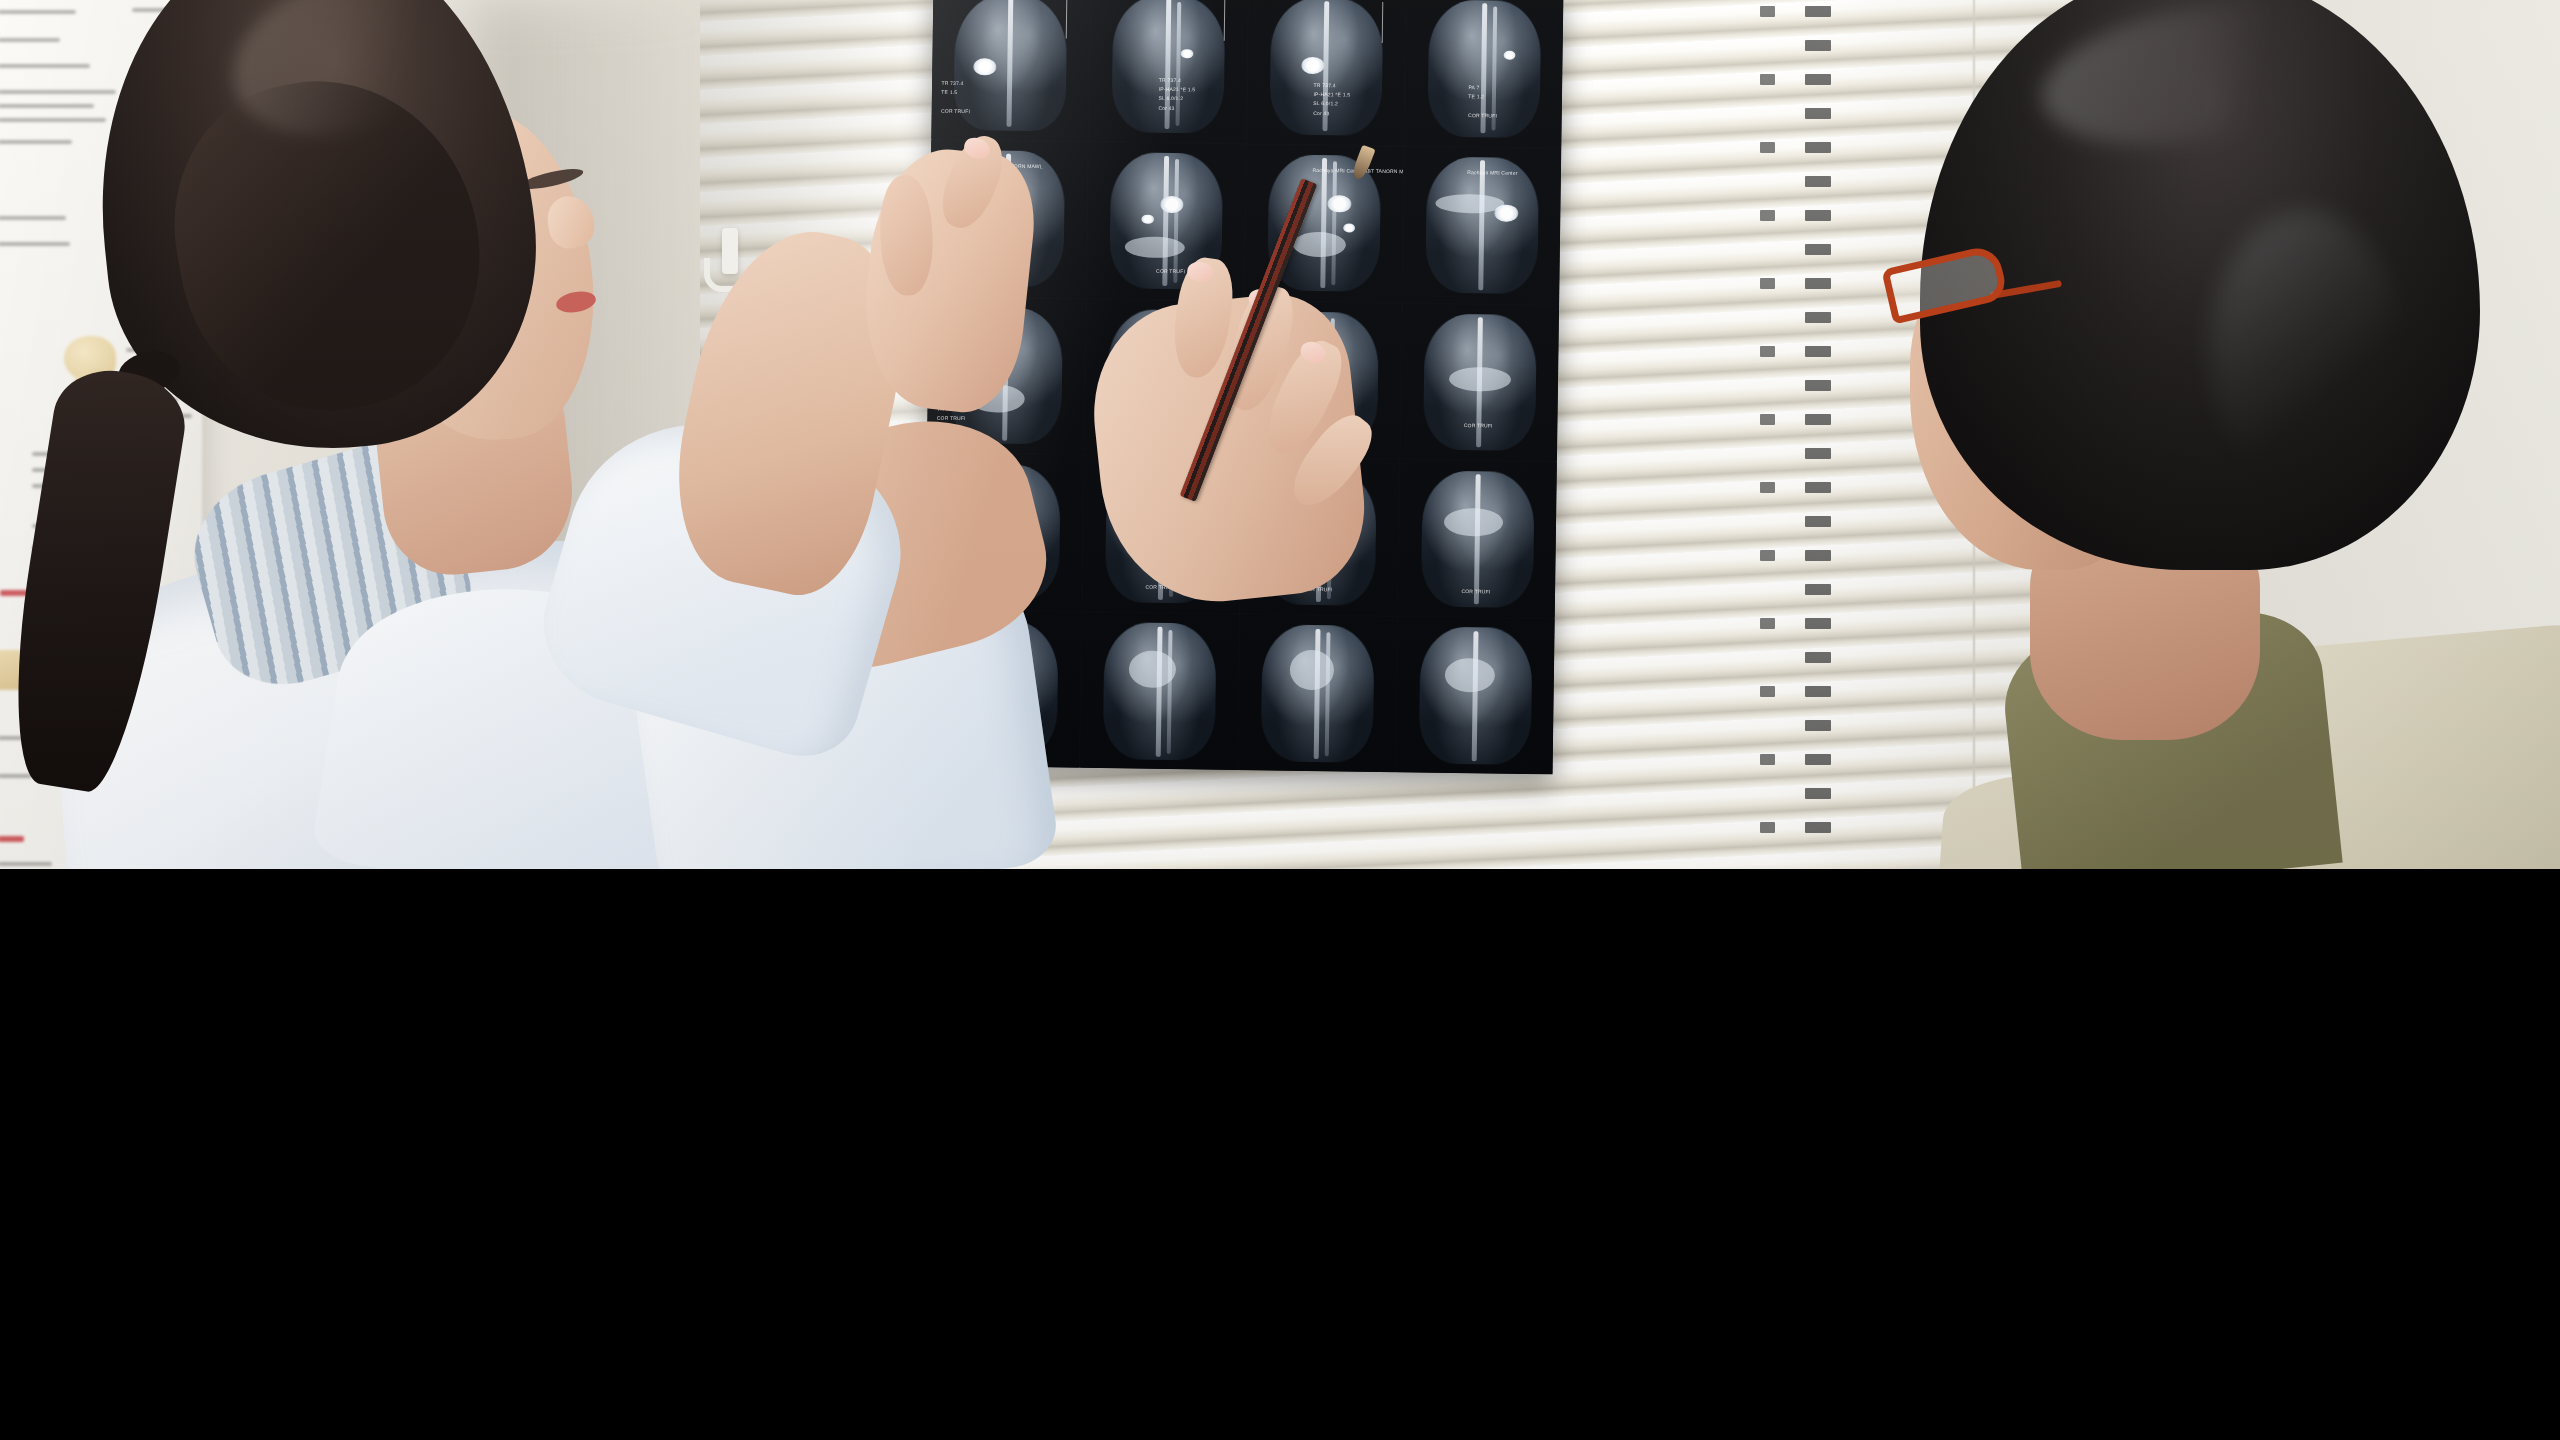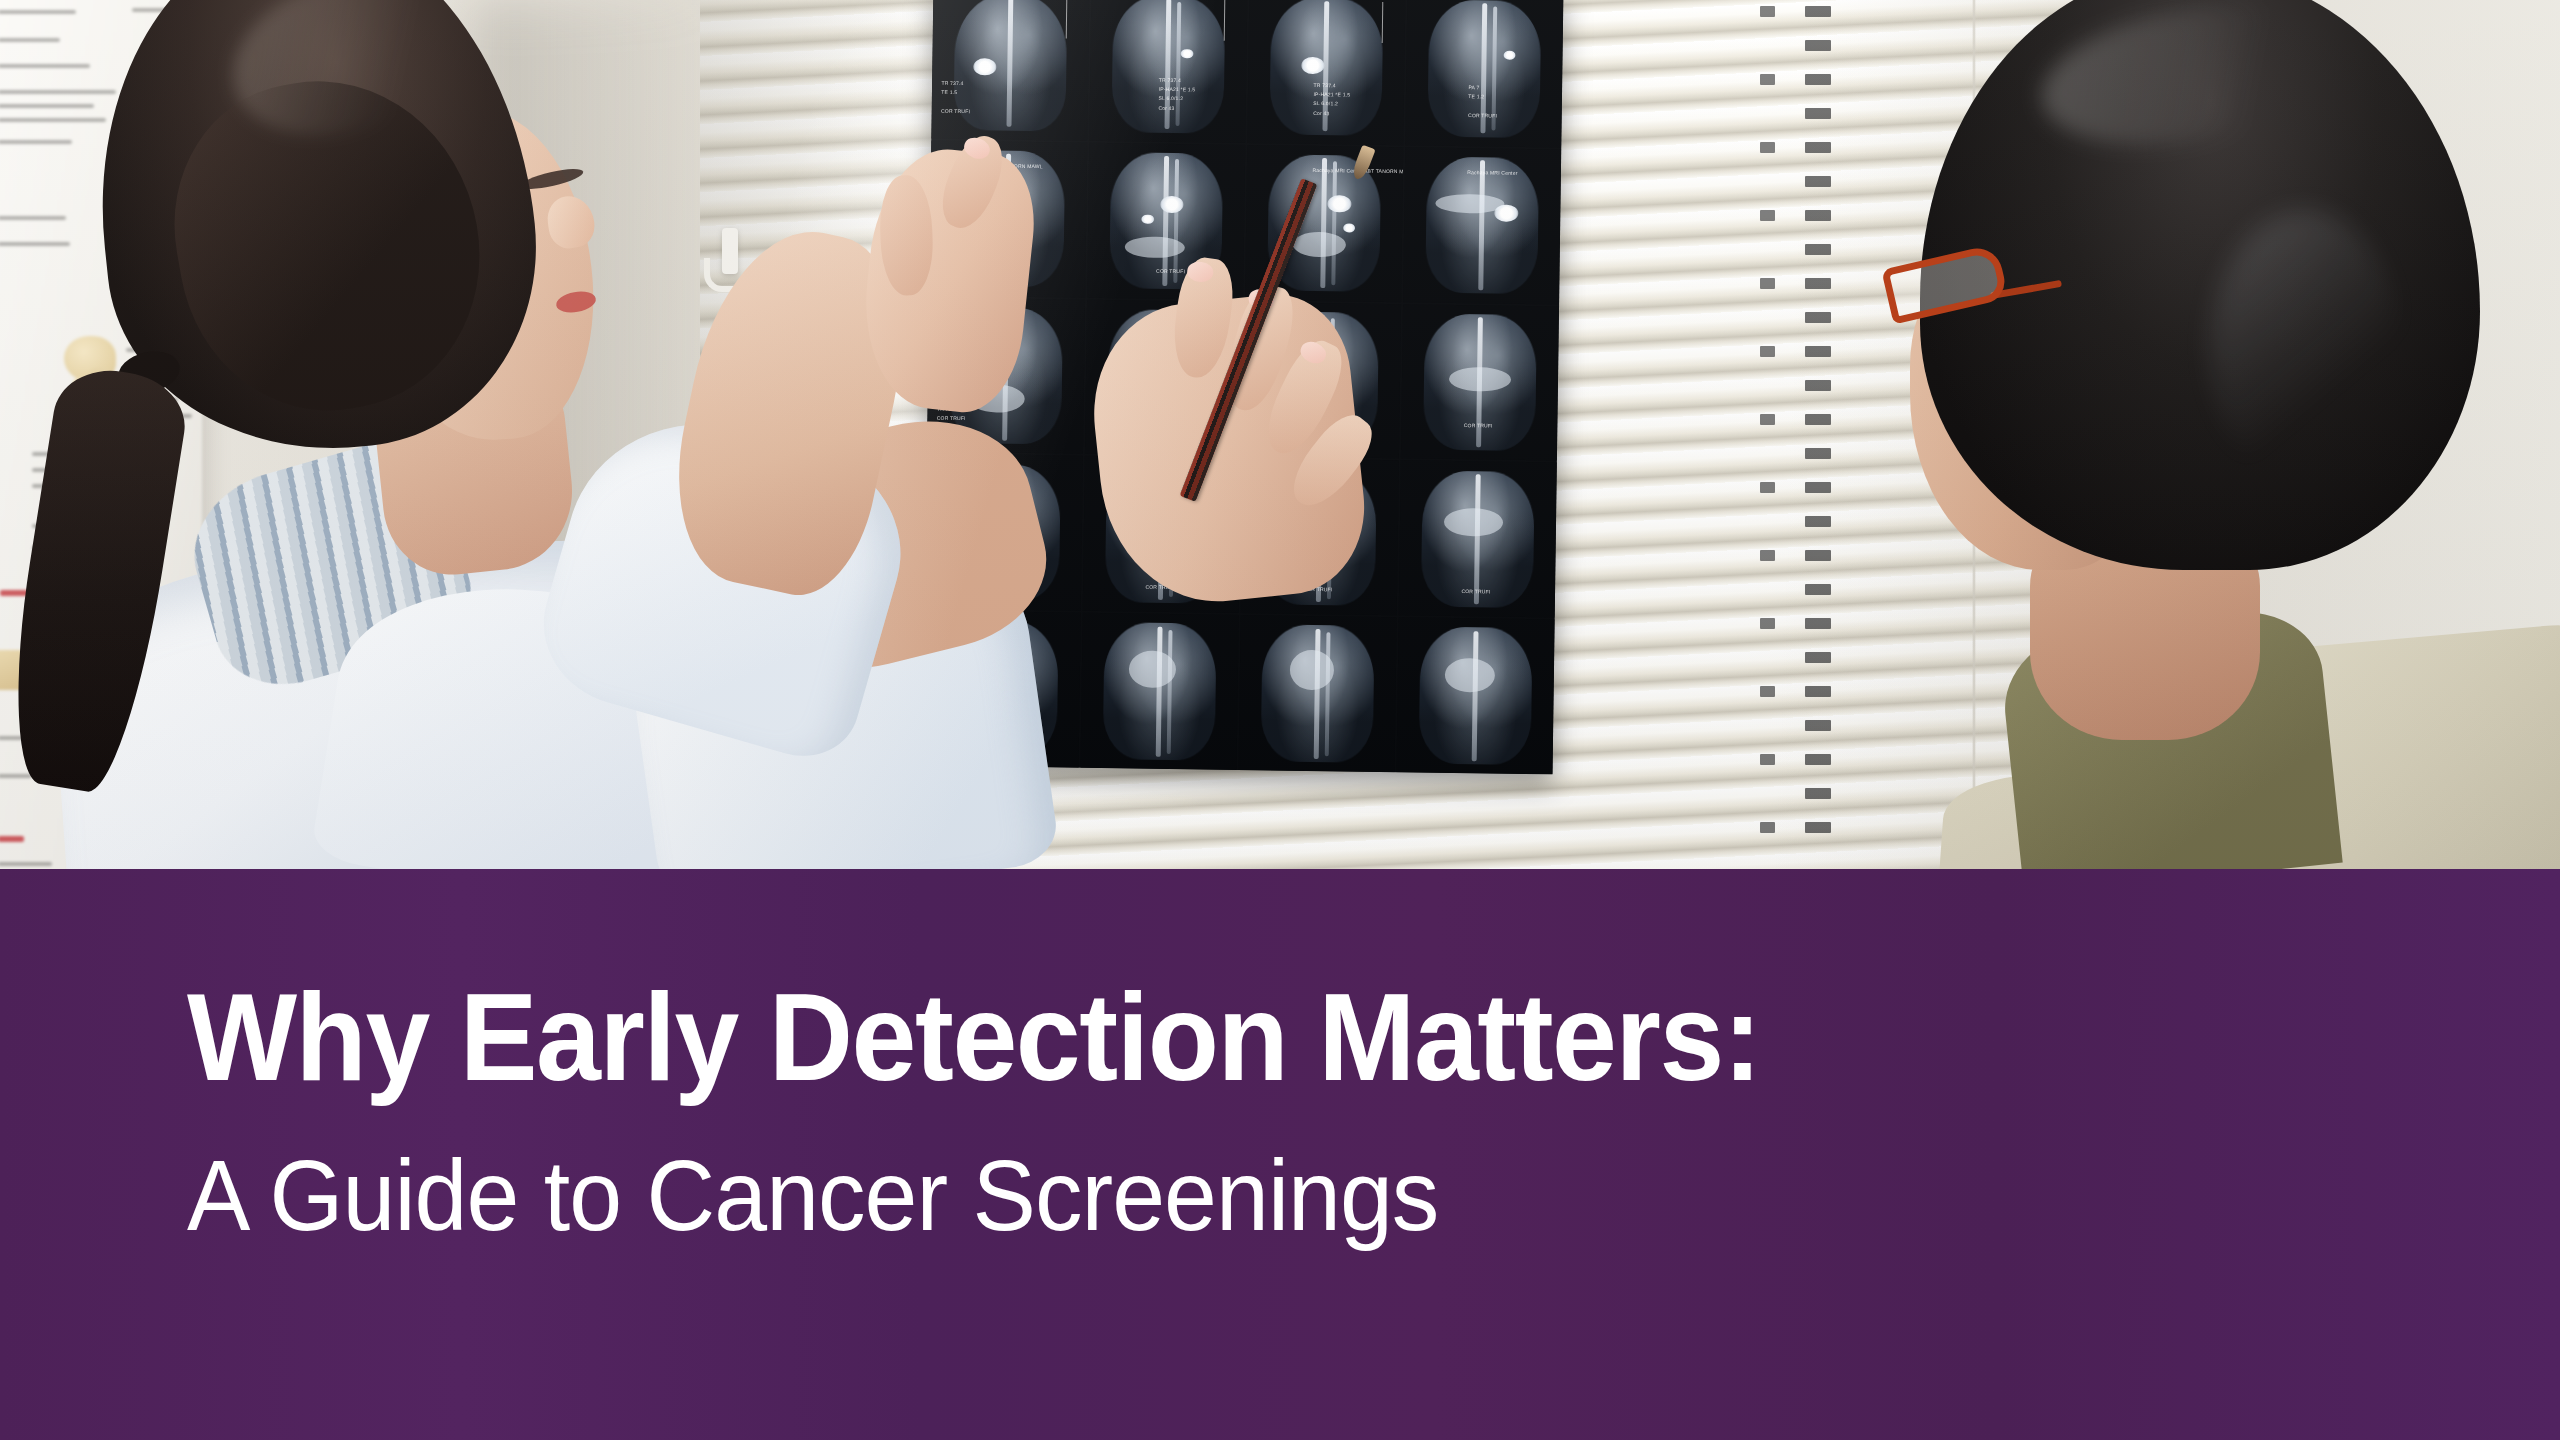--- a/index.html
+++ b/index.html
@@ -756,20 +756,14 @@
       <div class="pt-hair"></div>
       <div class="pt-hair-sheen"></div>
       <div class="pt-hair-sheen2"></div>
       <div class="pt-glass-arm"></div>
       <div class="pt-glass-frame"></div>
     </div>
 
     <div class="grade"></div>
   </div>
 
-  <div class="band">
-    <div class="band-text">
-      <div class="headline">Why Early Detection Matters:</div>
-      <div class="subhead">A Guide to Cancer Screenings</div>
-    </div>
-  </div>
 
 </div>
 
 </body></html>

